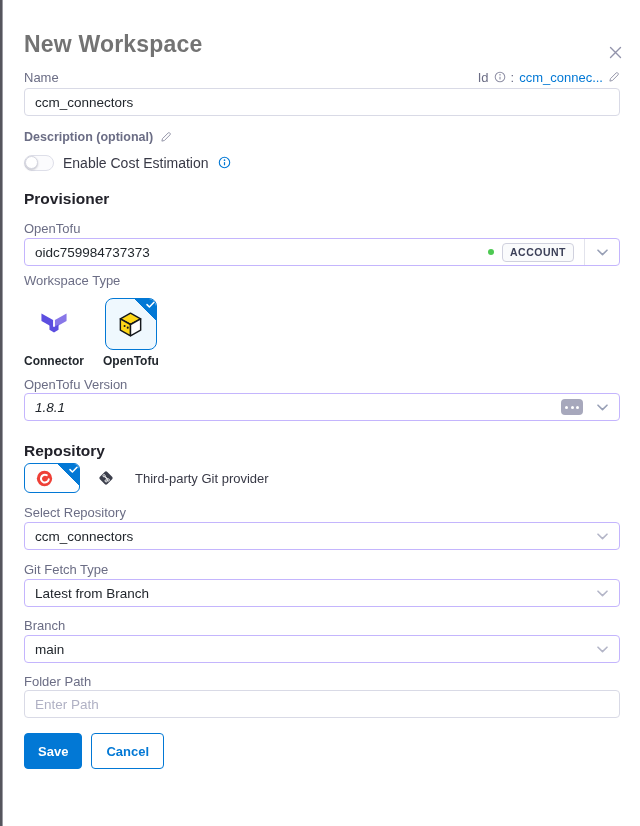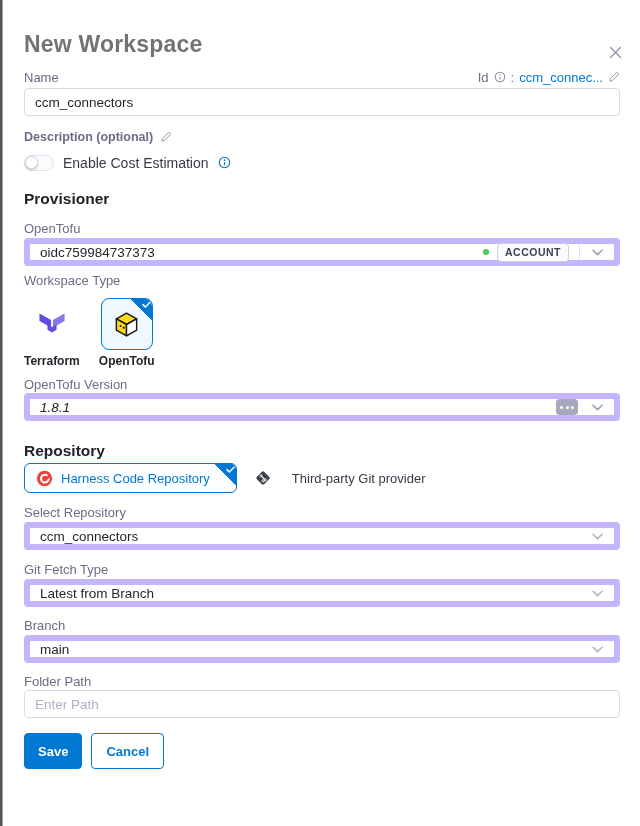--- a/index.html
+++ b/index.html
@@ -58,21 +58,21 @@
   }
   .toggle-label { font-size: 14px; color: #383946; }
 
   .section-heading { margin-top: 19px; font-size: 15.5px; line-height: 18px; font-weight: 700; color: #22222a; }
   .section-heading.repo { margin-top: 21px; }
 
   .plain-label { margin-top: 13px; font-size: 13px; line-height: 15px; color: #6b6d85; }
 
   .select-box {
     margin-top: 2px; height: 28px; width: 100%;
-    border: 6px solid #c4b5fd; border-radius: 4px; background: #fff;
+    border: 1px solid #c4b5fd; border-radius: 4px; background: #fff;
     display: flex; align-items: center; padding: 0 0 0 10px; cursor: pointer;
   }
   .select-box .value { flex: 1 1 auto; font-size: 13.5px; color: #22272d; }
   .select-box .chev-zone { flex: none; width: 34px; display: flex; align-items: center; justify-content: center; align-self: stretch; }
   .v-divider { width: 1px; align-self: stretch; background: #e2e3ec; }
   .status-dot { width: 6px; height: 6px; border-radius: 50%; background: #4dc952; margin-right: 8px; flex: none; }
   .scope-badge {
     flex: none; font-size: 10.5px; font-weight: 600; letter-spacing: .5px; color: #3c4058;
     background: #fafbfc; border: 1px solid #d0d1de; border-radius: 4px;
     padding: 2.5px 7px; margin-right: 10px;
@@ -212,21 +212,21 @@
     <div class="tile-col">
       <div class="tile">
         <span class="icon">
           <svg width="32" height="32" viewBox="0 0 24 24">
             <polygon points="2.6,4.2 11.3,9.0 11.3,14.6 2.6,9.8" fill="#5c4ee0"></polygon>
             <polygon points="21.4,4.2 12.7,9.0 12.7,14.6 21.4,9.8" fill="#8877e8"></polygon>
             <polygon points="8.6,12.4 12,14.3 15.4,12.4 15.4,16.4 12,18.3 8.6,16.4" fill="#5c4ee0"></polygon>
           </svg>
         </span>
       </div>
-      <div class="tile-label">Terraform</div>
+      <div class="tile-label">Connector</div>
     </div>
     <div class="tile-col">
       <div class="tile selected">
         <span class="icon">
           <svg width="29" height="29" viewBox="0 0 24 24">
             <polygon points="12,2.6 20.4,7.3 12,12 3.6,7.3" fill="#ffd818" stroke="#15181c" stroke-width="1.2" stroke-linejoin="round"></polygon>
             <polygon points="3.6,7.3 12,12 12,21.4 3.6,16.7" fill="#ffd818" stroke="#15181c" stroke-width="1.2" stroke-linejoin="round"></polygon>
             <polygon points="20.4,7.3 12,12 12,21.4 20.4,16.7" fill="#ffffff" stroke="#15181c" stroke-width="1.2" stroke-linejoin="round"></polygon>
             <circle cx="7.1" cy="13.2" r="0.85" fill="#15181c"></circle>
             <circle cx="9.7" cy="14.6" r="0.85" fill="#15181c"></circle>
@@ -261,21 +261,20 @@
   <div class="section-heading repo">Repository</div>
 
   <div class="provider-row">
     <div class="provider-btn">
       <span class="icon">
         <svg width="17" height="17" viewBox="0 0 20 20">
           <circle cx="10" cy="10" r="9" fill="#ee4037"></circle>
           <path d="M12.6 6.1 a4.6 4.6 0 1 0 2.4 4.9" stroke="#ffffff" stroke-width="2.4" fill="none" stroke-linecap="round"></path>
         </svg>
       </span>
-      <span class="p-label">Harness Code Repository</span>
       <span class="corner-check">
         <svg width="9" height="8" viewBox="0 0 9 8">
             <path d="M1 3.6 L3.4 6 L8 1.2" stroke="#ffffff" stroke-width="1.5" fill="none" stroke-linecap="round" stroke-linejoin="round"></path>
           </svg>
       </span>
     </div>
     <div class="thirdparty">
       <span class="icon">
         <svg width="18" height="18" viewBox="0 0 24 24">
           <rect x="5" y="5" width="14" height="14" rx="2.5" transform="rotate(45 12 12)" fill="#3c3f4c"></rect>

